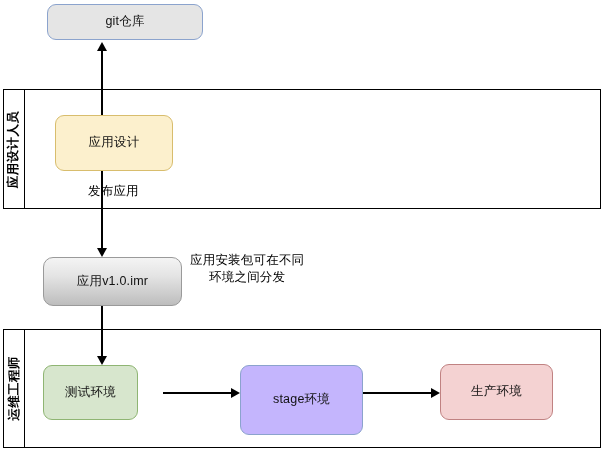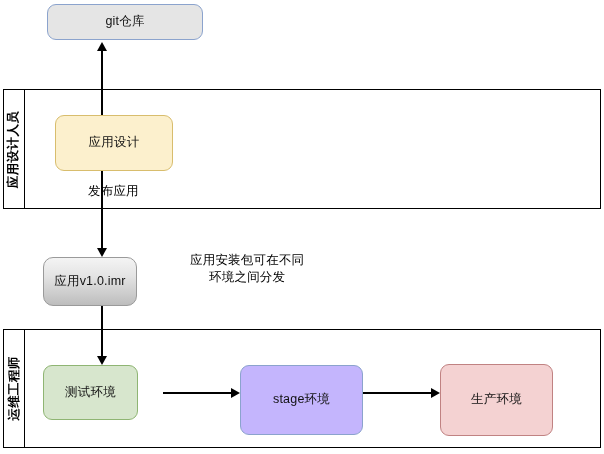--- a/index.html
+++ b/index.html
@@ -40,37 +40,37 @@
     background: #e5e5e5;
     border: 1.2px solid #8ba3cd;
   }
   .node-design {
     left: 43px;  top: 115px; width: 118px; height: 56px;
     background: #fcf0cd;
     border: 1.2px solid #d8bd6d;
     margin-left: 12px;
   }
   .node-package {
-    left: 43px;  top: 257px; width: 94px; height: 49px;
+    left: 43px;  top: 257px; width: 139px; height: 49px;
     background: linear-gradient(180deg, #f4f4f4 0%, #e4e4e4 38%, #cfcfcf 72%, #bdbdbd 100%);
     border: 1.2px solid #9a9a9a;
     border-radius: 10px;
   }
   .node-test {
     left: 43px;  top: 365px; width: 95px; height: 55px;
     background: #d7e6cd;
     border: 1.2px solid #8fb573;
   }
   .node-stage {
     left: 240px; top: 365px; width: 123px; height: 70px;
     background: #c4b5fd;
     border: 1.2px solid #8ba3cd;
   }
   .node-prod {
-    left: 440px; top: 364px; width: 113px; height: 72px;
+    left: 440px; top: 364px; width: 113px; height: 56px;
     background: #f4d2d2;
     border: 1.2px solid #c08282;
   }
 
   
   .lane {
     position: absolute;
     box-sizing: border-box;
     border: 1.4px solid #000000;
     background: transparent;

